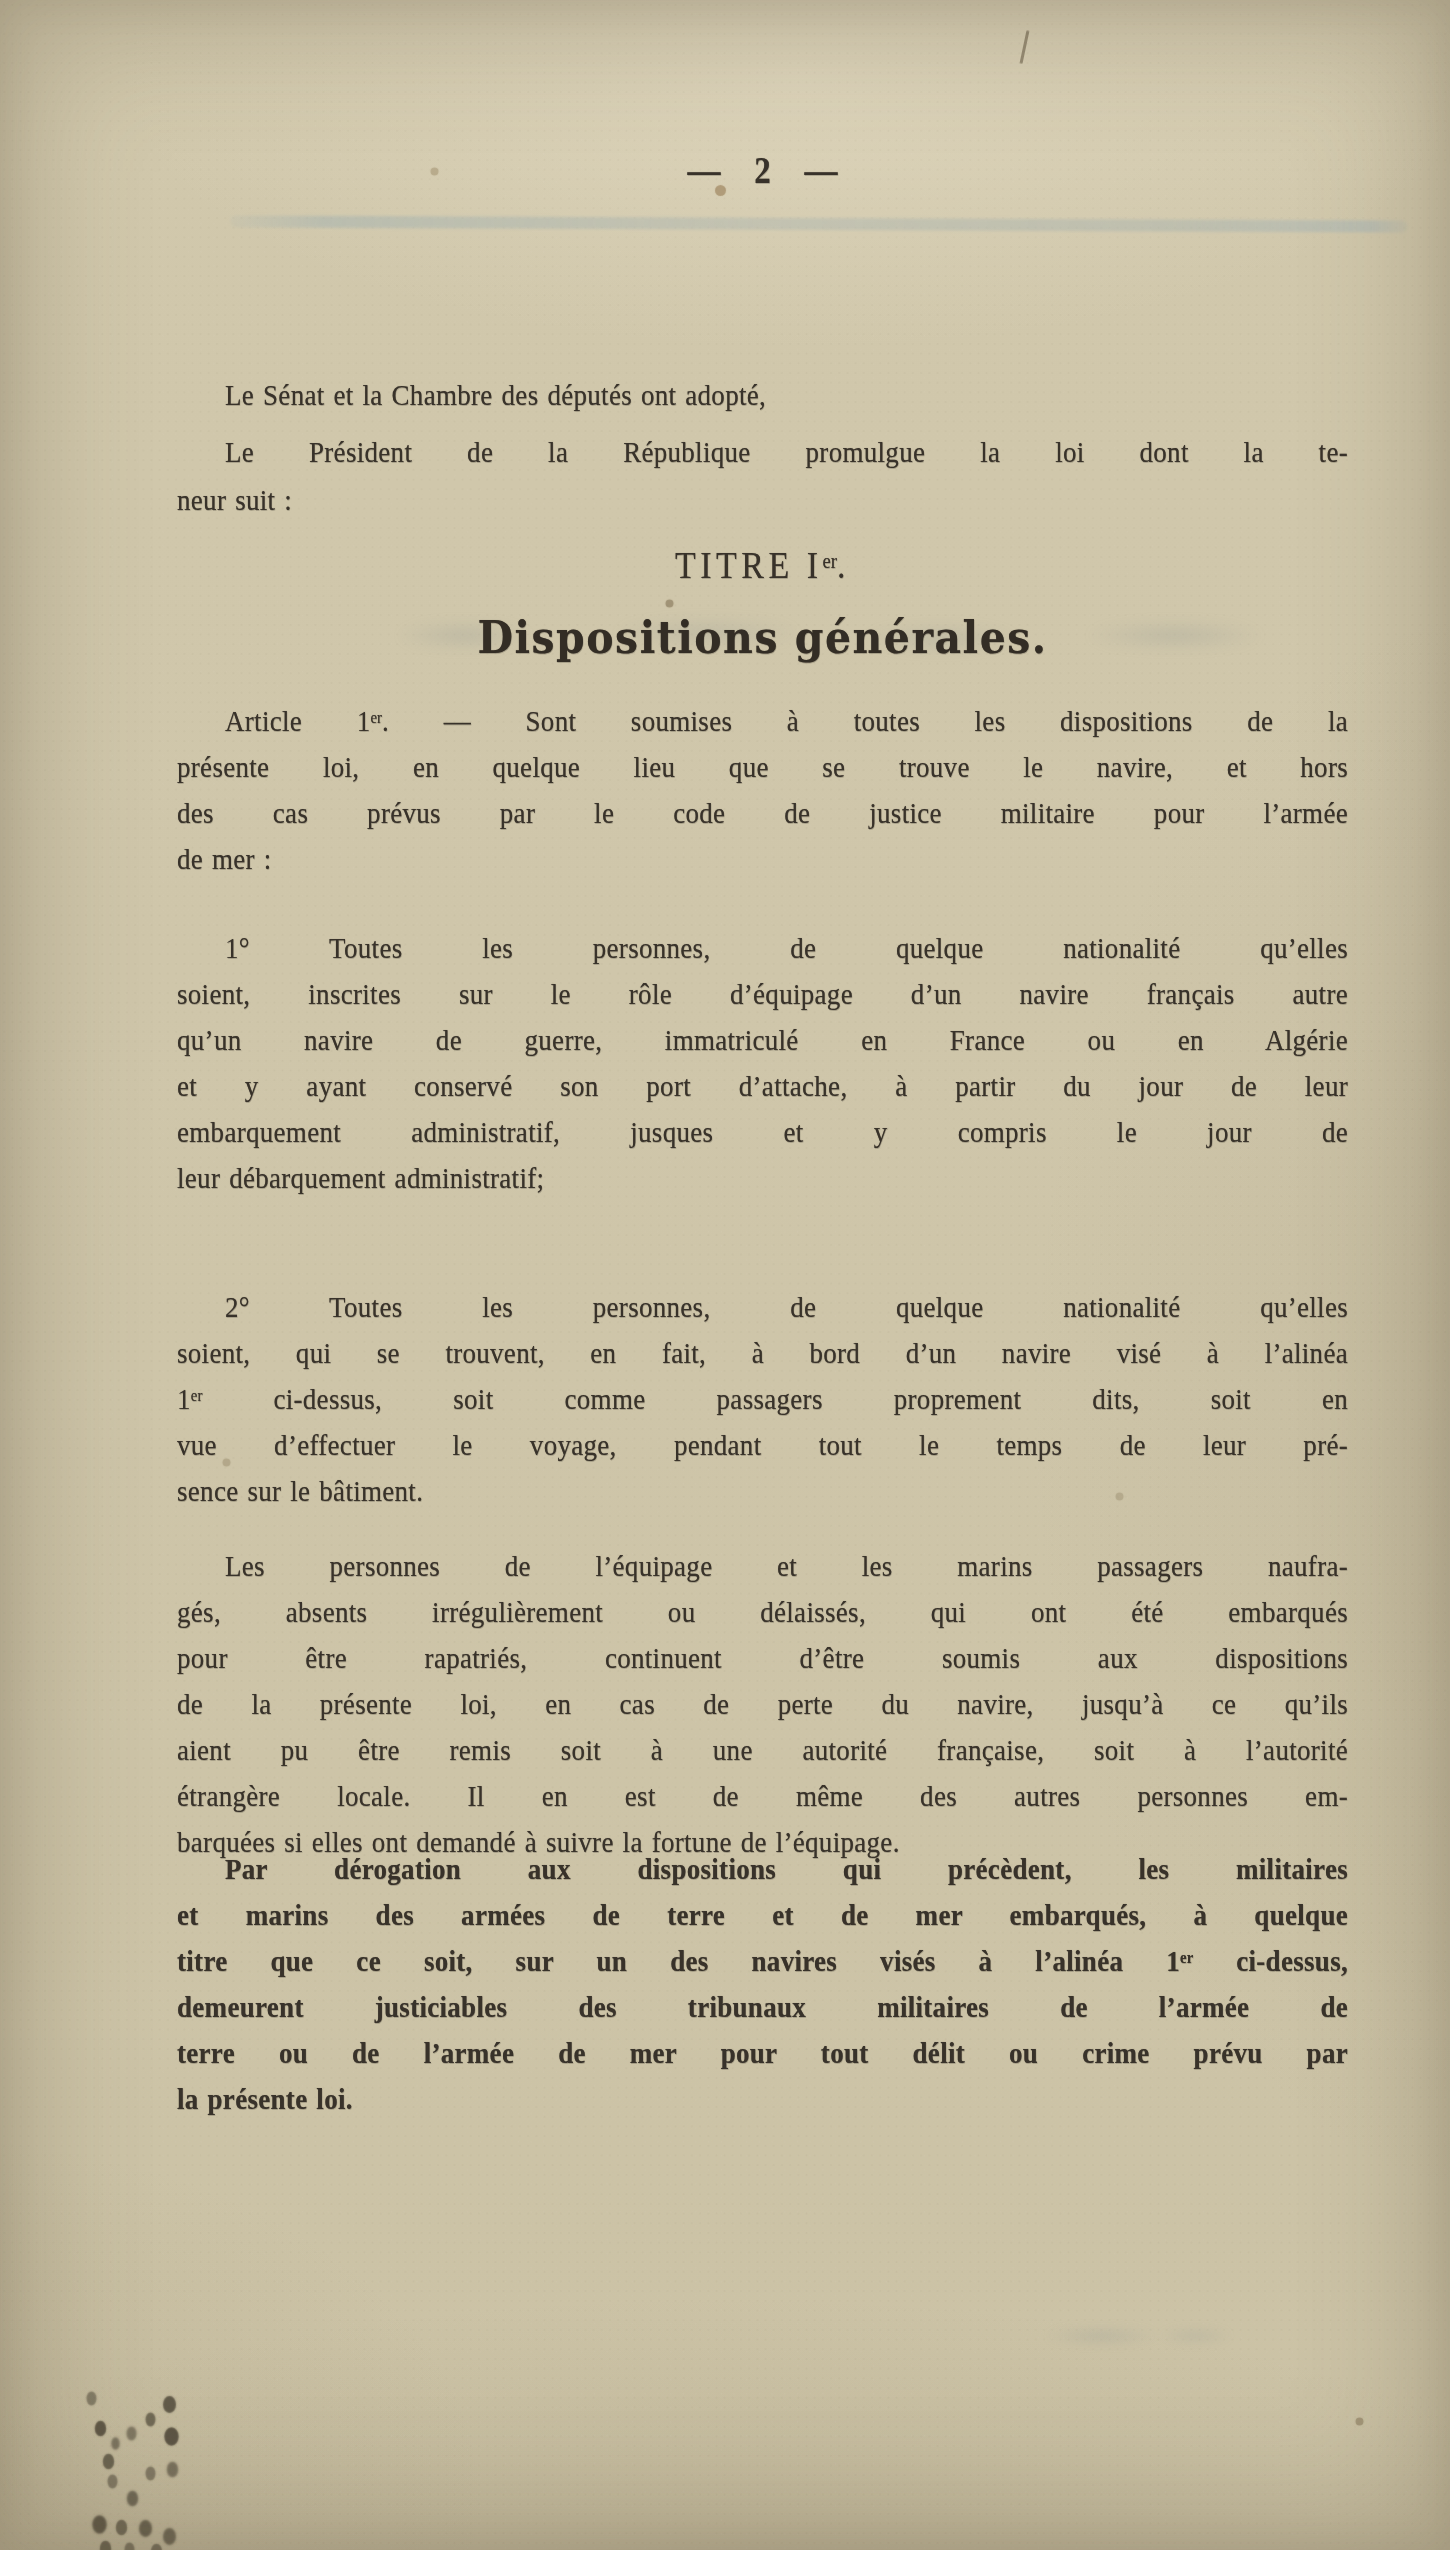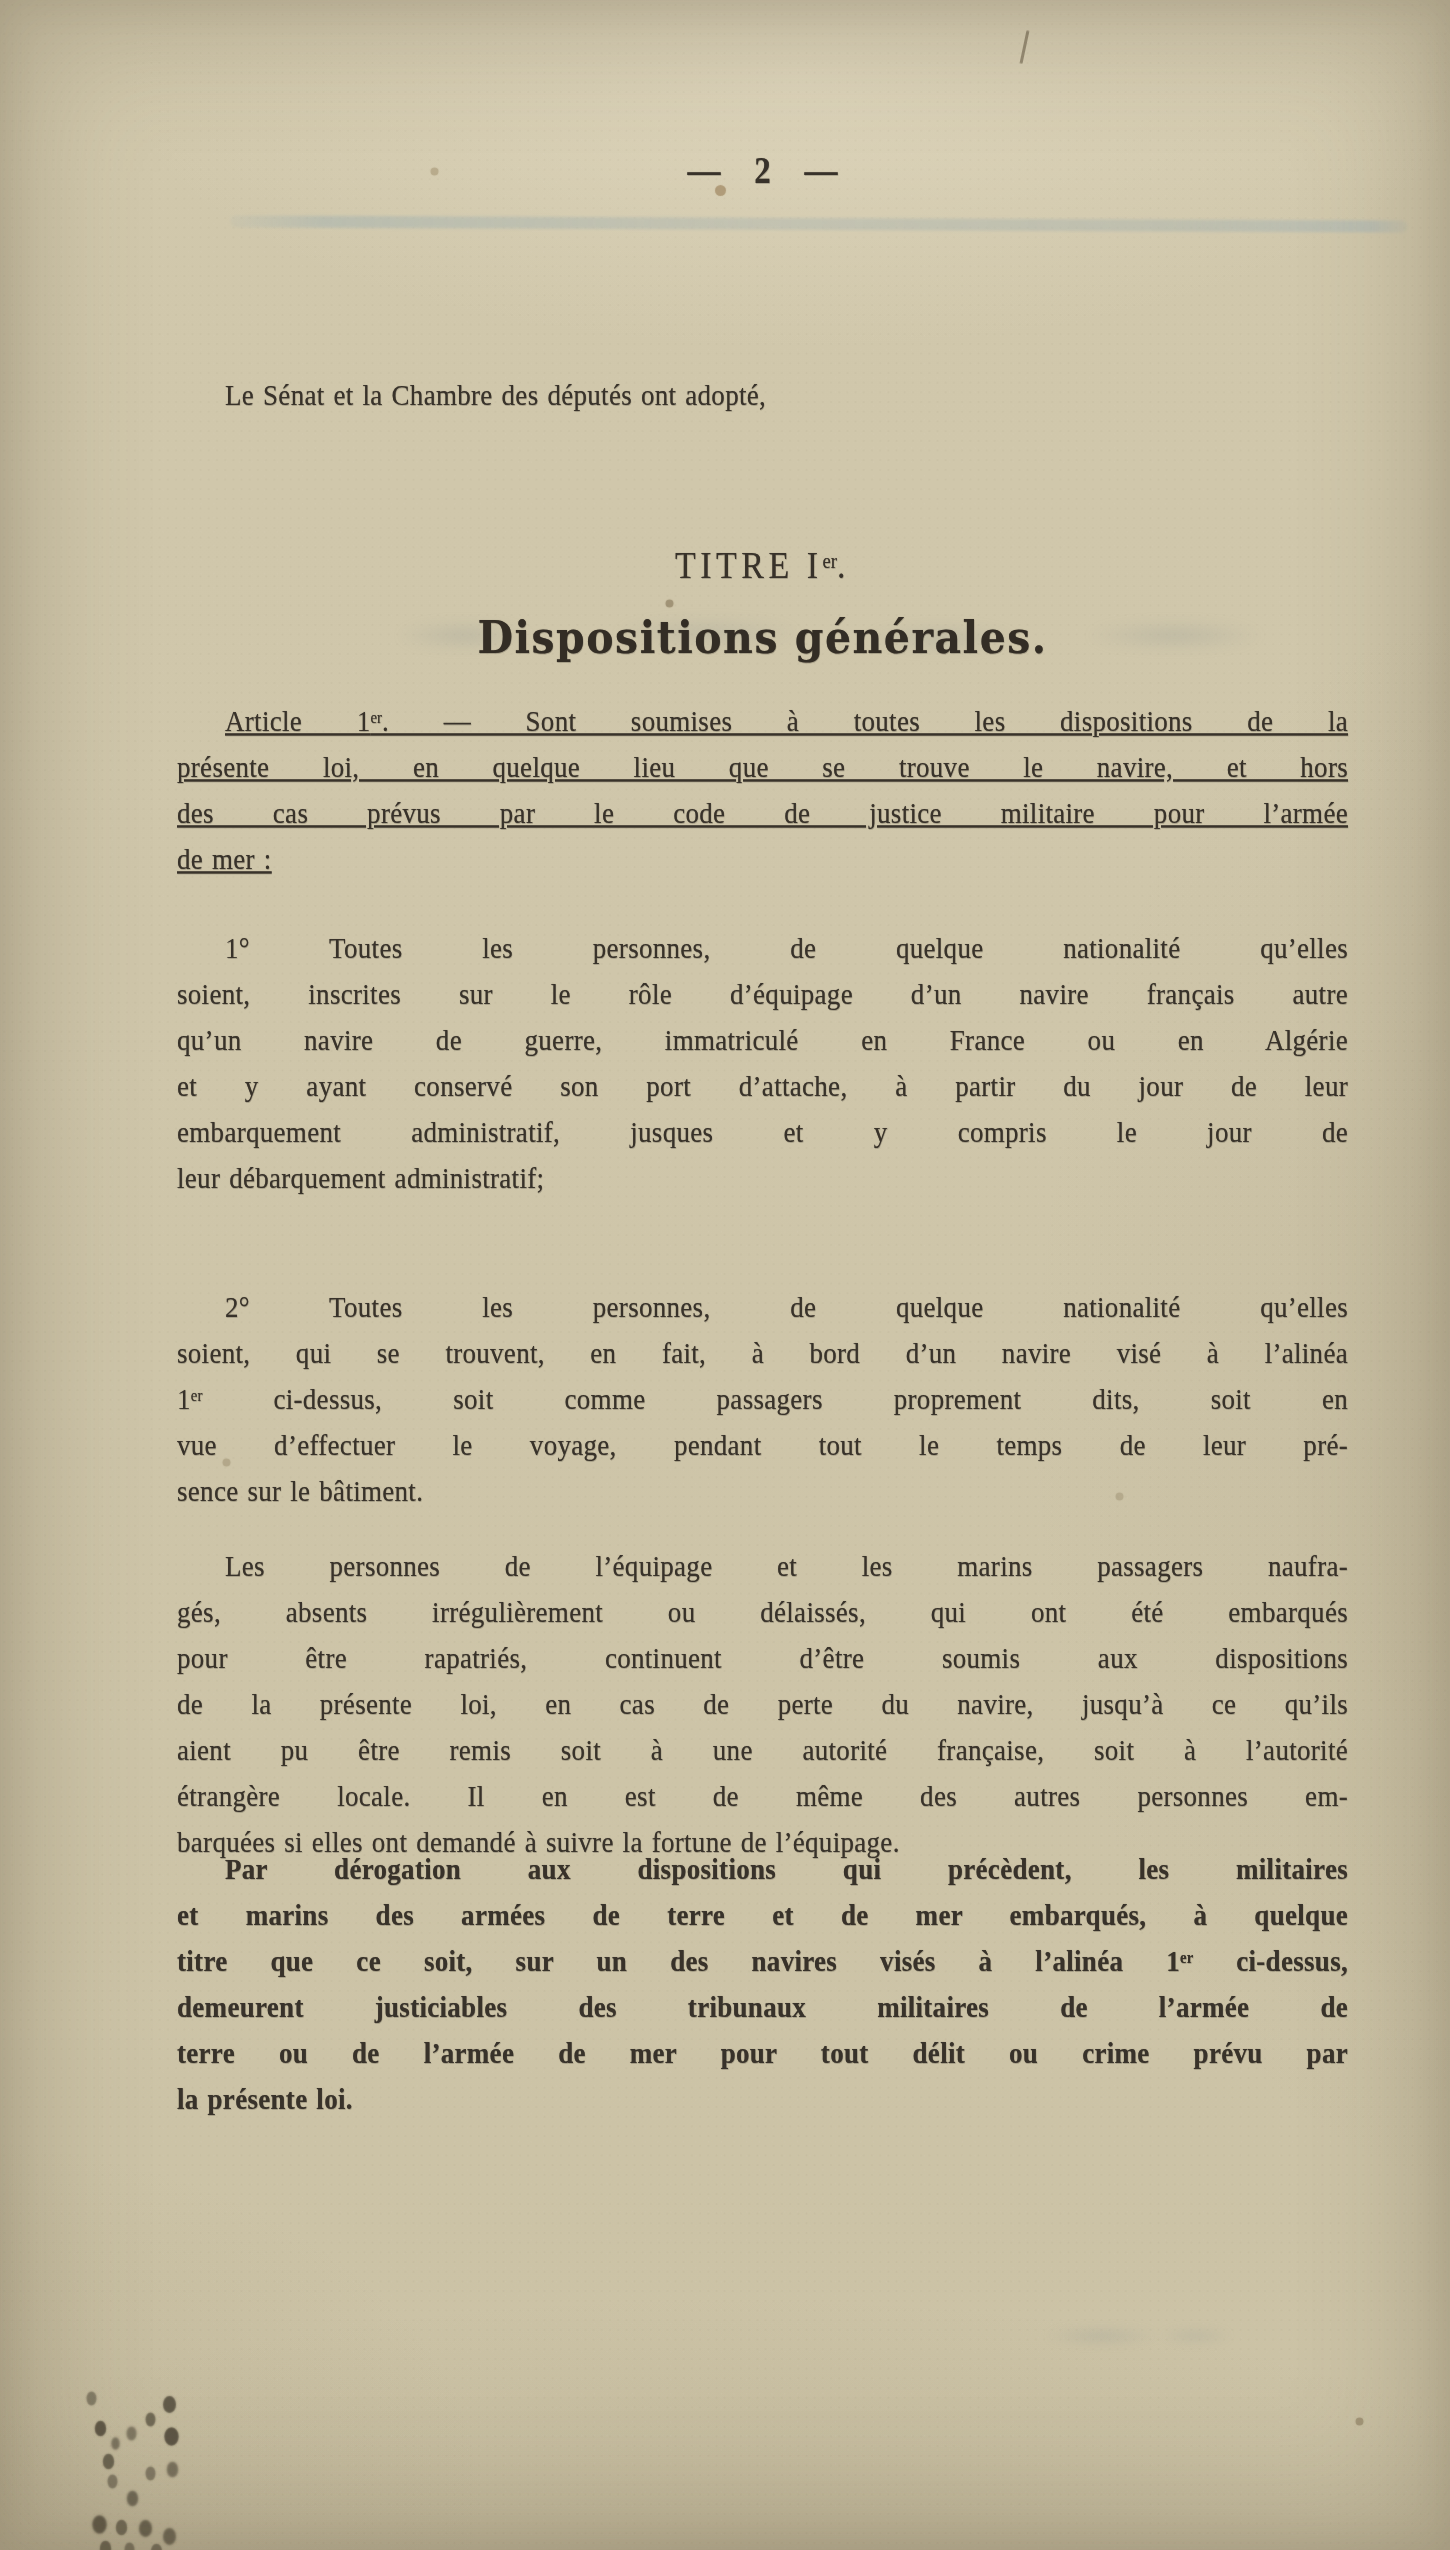--- a/index.html
+++ b/index.html
@@ -45,21 +45,21 @@
   .preamble-1 { top: 372px; }
   .preamble-2 { top: 428px; }
   .preamble-2 .line { height: 48px; line-height: 48px; }
 
   .heading { position: absolute; left: 177px; width: 1171px; text-align: center;
     transform: scaleY(1.1); }
   .heading-titre { top: 544px; font-size: 34px; letter-spacing: 4.5px; line-height: 43px; }
   .heading-section { top: 612px; font-size: 41px; font-weight: 700; letter-spacing: 1.5px;
     line-height: 52px; font-family: "DejaVu Serif", "Liberation Serif", serif; color: #332d25; }
 
-  .p-article { top: 698px; text-decoration: underline; }
+  .p-article { top: 698px; }
   .p-item1   { top: 925px; }
   .p-item2   { top: 1284px; }
   .p-para3   { top: 1508px; margin-top: 35px; }
   .p-para4   { top: 1846px; font-weight: bold; }
   .p-para5   { top: 2164px; }
 
   .page-number { position: absolute; left: 177px; width: 1171px; top: 153px;
     text-align: center; font-size: 33px; font-weight: 700; word-spacing: 25.4px;
     transform: scaleY(1.12); }
 
@@ -118,20 +118,24 @@
 
   <div class="page-number ink">
     <span>— 2 —</span>
   </div>
 
 
   <div class="para preamble-1 ink">
       <div class="line">Le Sénat et la Chambre des députés ont adopté,</div>
     </div>
 
+  <div class="para preamble-2 ink">
+      <div class="line">Le Président de la République promulgue la loi dont la te-</div>
+      <div class="line">neur suit :</div>
+    </div>
 
   <div class="heading heading-titre ink">TITRE I<sup>er</sup>.</div>
 
   <div class="heading heading-section ink">Dispositions générales.</div>
 
   <div class="para p-article ink">
       <div class="line">Article 1<sup>er</sup>. — Sont soumises à toutes les dispositions de la</div>
       <div class="line">présente loi, en quelque lieu que se trouve le navire, et hors</div>
       <div class="line">des cas prévus par le code de justice militaire pour l’armée</div>
       <div class="line">de mer :</div>

